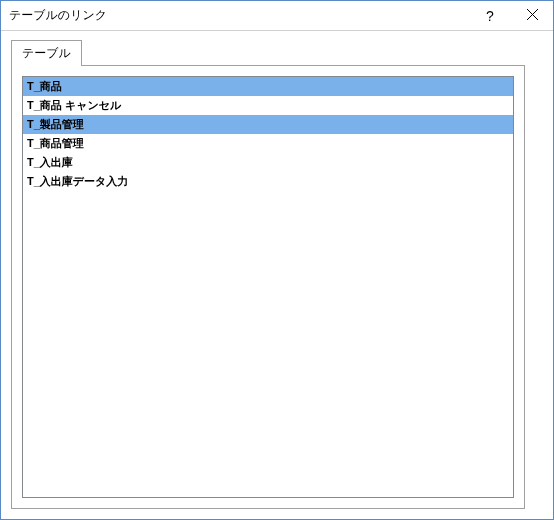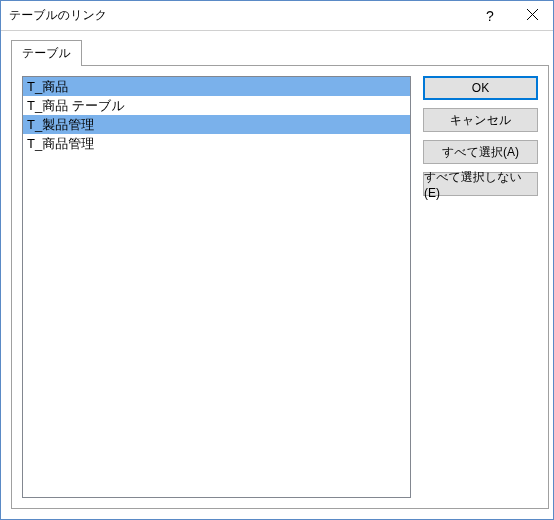--- a/index.html
+++ b/index.html
@@ -42,21 +42,21 @@
     display: flex;
     align-items: center;
     justify-content: center;
     color: #000;
     cursor: pointer;
   }
   .titlebar .help { font-size: 14px; }
   .titlebar .close svg { width: 11px; height: 11px; }
   .content {
     flex: 1;
-    padding: 8px 4px 10px 10px;
+    padding: 8px 28px 10px 10px;
     display: flex;
     flex-direction: column;
   }
   .tabstrip {
     display: flex;
     position: relative;
     z-index: 2;
   }
   .tab {
     padding: 4px 10px;
@@ -79,25 +79,26 @@
     gap: 12px;
   }
   .listbox {
     flex: 1;
     border: 1px solid #828790;
     background: #fff;
     overflow: auto;
   }
   .list-item {
     padding: 1px 4px;
-    font-size: 13px;
+    font-size: 11px;
     color: #000;
     cursor: pointer;
     white-space: nowrap;
     line-height: 17px;
+    font-weight: bold;
   }
   .list-item.selected {
     background: #0a84ff;
     background: #3399ff;
     background: rgb(122,177,235);
     color: #000;
   }
   .button-col {
     width: 115px;
     display: flex;
@@ -141,33 +142,21 @@
 
   <div class="content">
     <div class="tabstrip">
       <div class="tab active">
         <span>テーブル</span>
       </div>
     </div>
     <div class="tabpanel">
       <div class="listbox" id="listbox">
           <div class="list-item selected">T_商品</div>
-          <div class="list-item">T_商品 テーブル</div>
+          <div class="list-item">T_商品 キャンセル</div>
           <div class="list-item selected">T_製品管理</div>
           <div class="list-item">T_商品管理</div>
+          <div class="list-item">T_入出庫</div>
+          <div class="list-item">T_入出庫データ入力</div>
         </div>
-      <div class="button-col">
-        <div class="btn default">
-          <span>OK</span>
-        </div>
-        <div class="btn">
-          <span>キャンセル</span>
-        </div>
-        <div class="btn">
-          <span>すべて選択(A)</span>
-        </div>
-        <div class="btn">
-          <span>すべて選択しない(E)</span>
-        </div>
-      </div>
     </div>
   </div>
 </div>
 
 </body></html>

